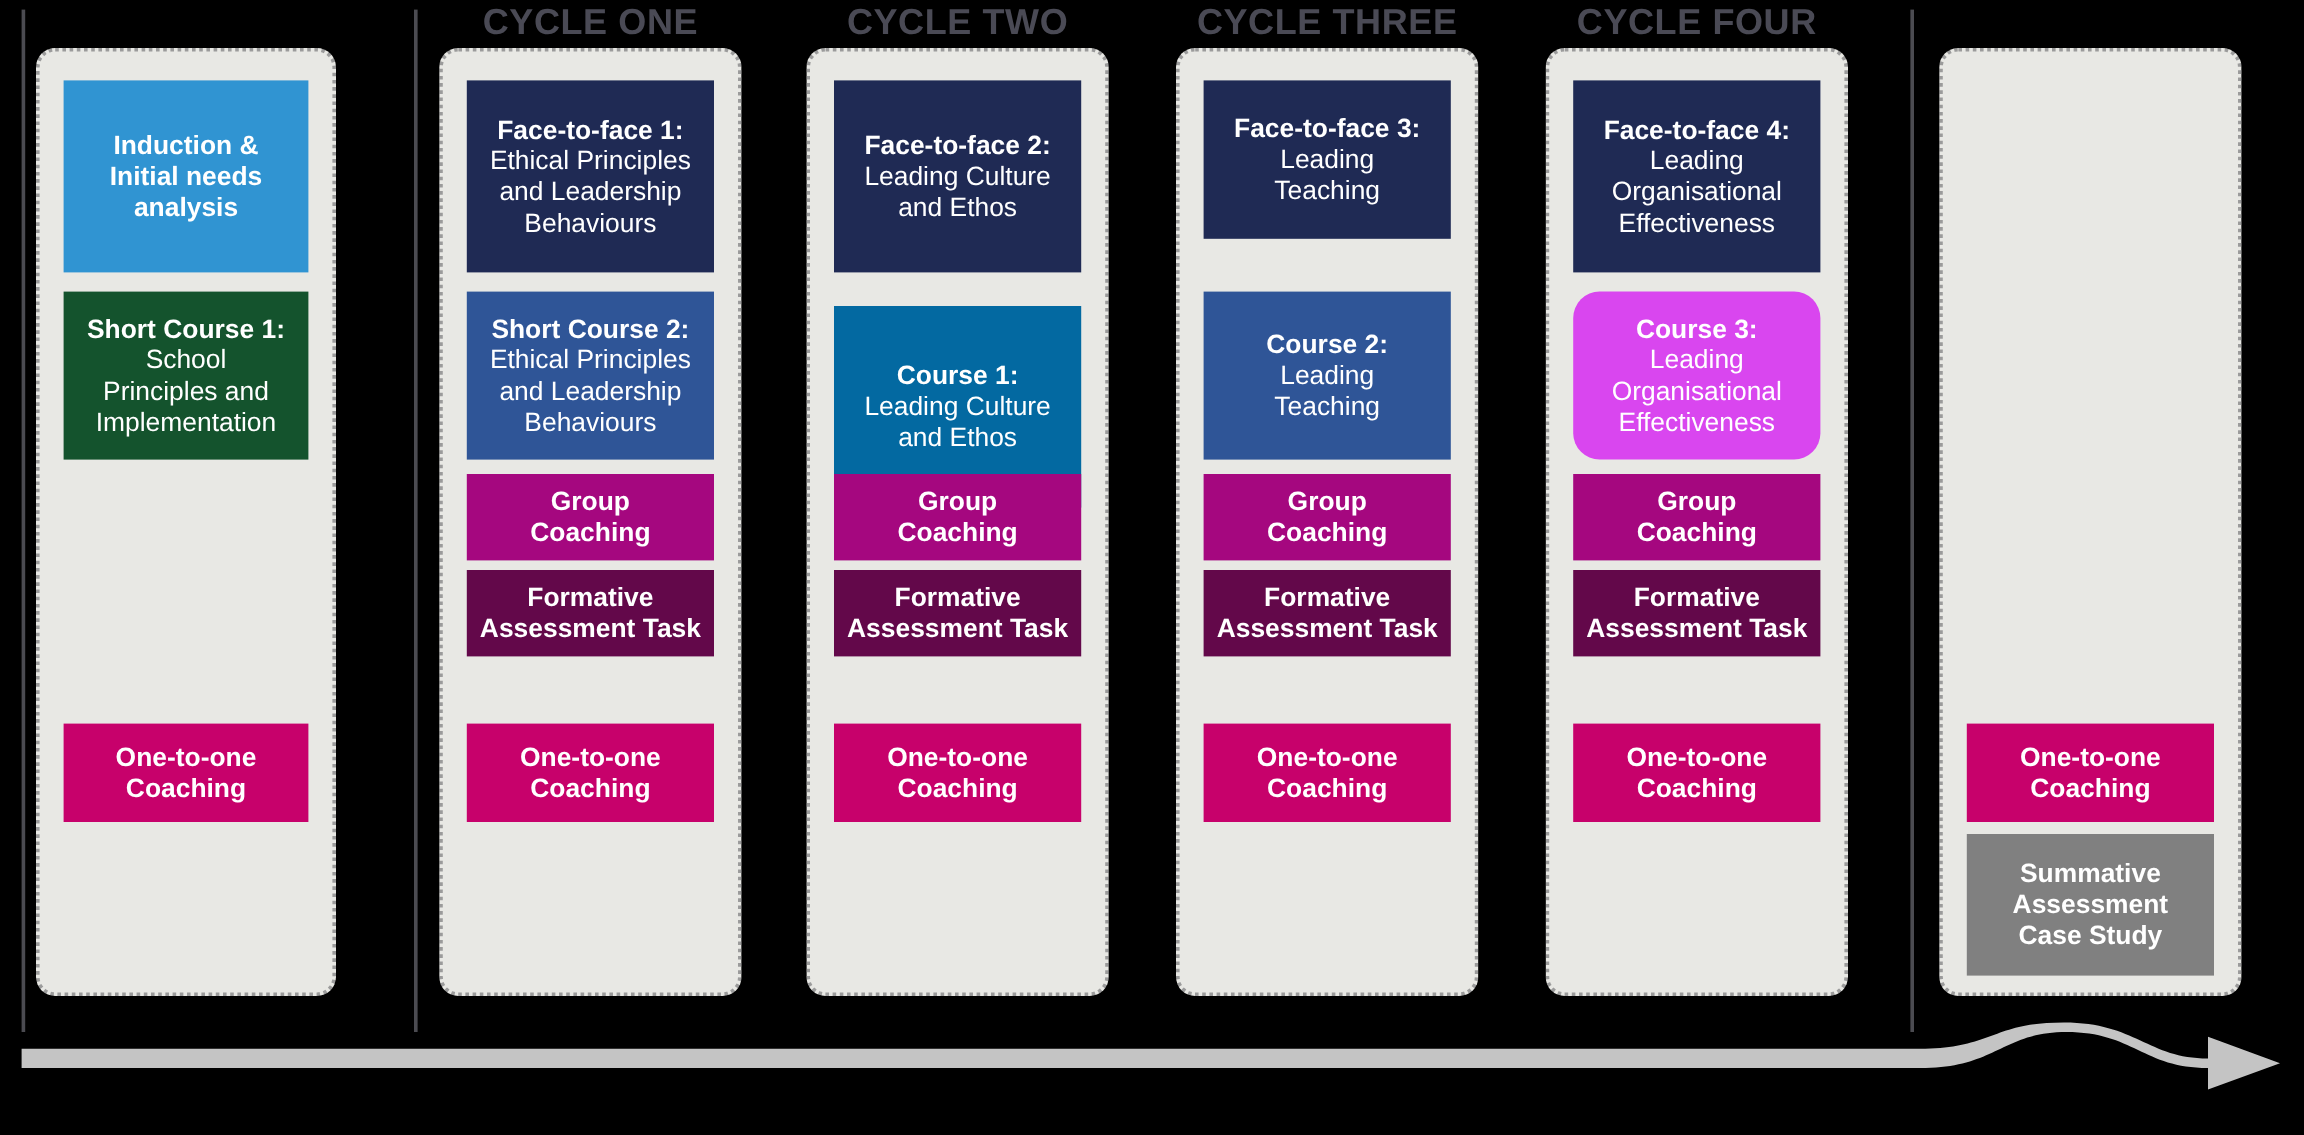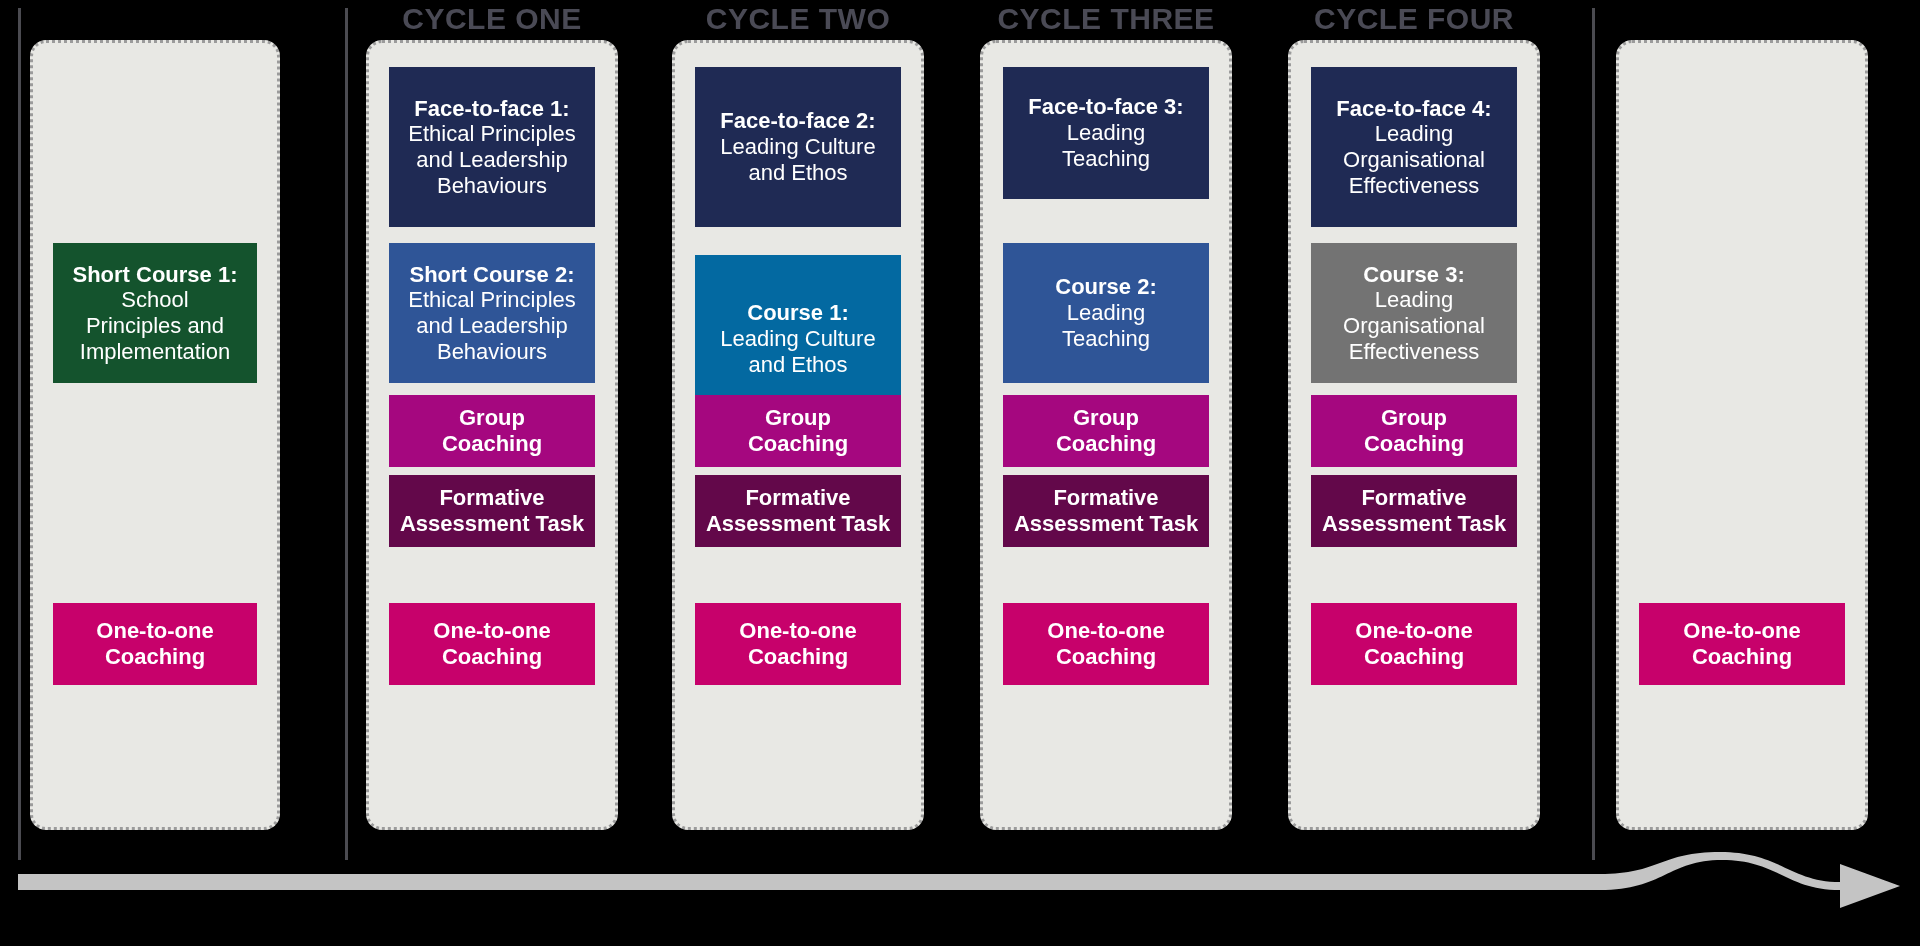--- a/index.html
+++ b/index.html
@@ -41,20 +41,25 @@
       <div class="vdiv" style="left: 1592px;"></div>
     </div>
   <div id="cycle-headers">
       <div class="cyc-head" style="left: 366px; width: 252px; color: rgb(74, 74, 85);">CYCLE ONE</div>
       <div class="cyc-head" style="left: 672px; width: 252px; color: rgb(74, 74, 85);">CYCLE TWO</div>
       <div class="cyc-head" style="left: 980px; width: 252px; color: rgb(74, 74, 85);">CYCLE THREE</div>
       <div class="cyc-head" style="left: 1288px; width: 252px; color: rgb(74, 74, 85);">CYCLE FOUR</div>
     </div>
   <div id="cards">
       <div class="card" style="left: 30px; top: 40px; width: 250px; height: 790px; background: rgb(232, 232, 228);">
+        <div class="blk" style="top: 24px; height: 160px; background: rgb(48, 148, 210);">
+          <span class="ttl">Induction &amp;</span>
+          <span class="ttl">Initial needs</span>
+          <span class="ttl">analysis</span>
+        </div>
         <div class="blk" style="top: 200px; height: 140px; background: #14532d;">
           <span class="ttl">Short Course 1:</span>
           <span class="sub">School</span>
           <span class="sub">Principles and</span>
           <span class="sub">Implementation</span>
         </div>
         <div class="blk" style="top: 560px; height: 82px; background: rgb(199, 1, 107);">
           <span class="ttl">One-to-one</span>
           <span class="ttl">Coaching</span>
         </div>
@@ -133,21 +138,21 @@
           <span class="ttl">Coaching</span>
         </div>
       </div>
       <div class="card" style="left: 1288px; top: 40px; width: 252px; height: 790px; background: rgb(232, 232, 228);">
         <div class="blk" style="top: 24px; height: 160px; background: rgb(31, 42, 84);">
           <span class="ttl">Face-to-face 4:</span>
           <span class="sub">Leading</span>
           <span class="sub">Organisational</span>
           <span class="sub">Effectiveness</span>
         </div>
-        <div class="blk" style="top: 200px; height: 140px; background: #737373;">
+        <div class="blk" style="top: 200px; height: 140px; background: #d946ef; border-radius: 22px;">
           <span class="ttl">Course 3:</span>
           <span class="sub">Leading</span>
           <span class="sub">Organisational</span>
           <span class="sub">Effectiveness</span>
         </div>
         <div class="blk" style="top: 352px; height: 72px; background: rgb(165, 7, 127);">
           <span class="ttl">Group</span>
           <span class="ttl">Coaching</span>
         </div>
         <div class="blk" style="top: 432px; height: 72px; background: rgb(99, 8, 74);">
@@ -157,20 +162,25 @@
         <div class="blk" style="top: 560px; height: 82px; background: rgb(199, 1, 107);">
           <span class="ttl">One-to-one</span>
           <span class="ttl">Coaching</span>
         </div>
       </div>
       <div class="card" style="left: 1616px; top: 40px; width: 252px; height: 790px; background: rgb(232, 232, 228);">
         <div class="blk" style="top: 560px; height: 82px; background: rgb(199, 1, 107);">
           <span class="ttl">One-to-one</span>
           <span class="ttl">Coaching</span>
         </div>
+        <div class="blk" style="top: 652px; height: 118px; background: rgb(128, 128, 128);">
+          <span class="ttl">Summative</span>
+          <span class="ttl">Assessment</span>
+          <span class="ttl">Case Study</span>
+        </div>
       </div>
     </div>
 
   <svg class="arrow" viewBox="0 0 1920 90" preserveAspectRatio="none">
     <path id="arrow-path" d="M 18 36
              L 1600 36
              C 1660 36 1660 14 1720 14
              C 1780 14 1790 44 1840 44
              L 1840 26
              L 1900 48

